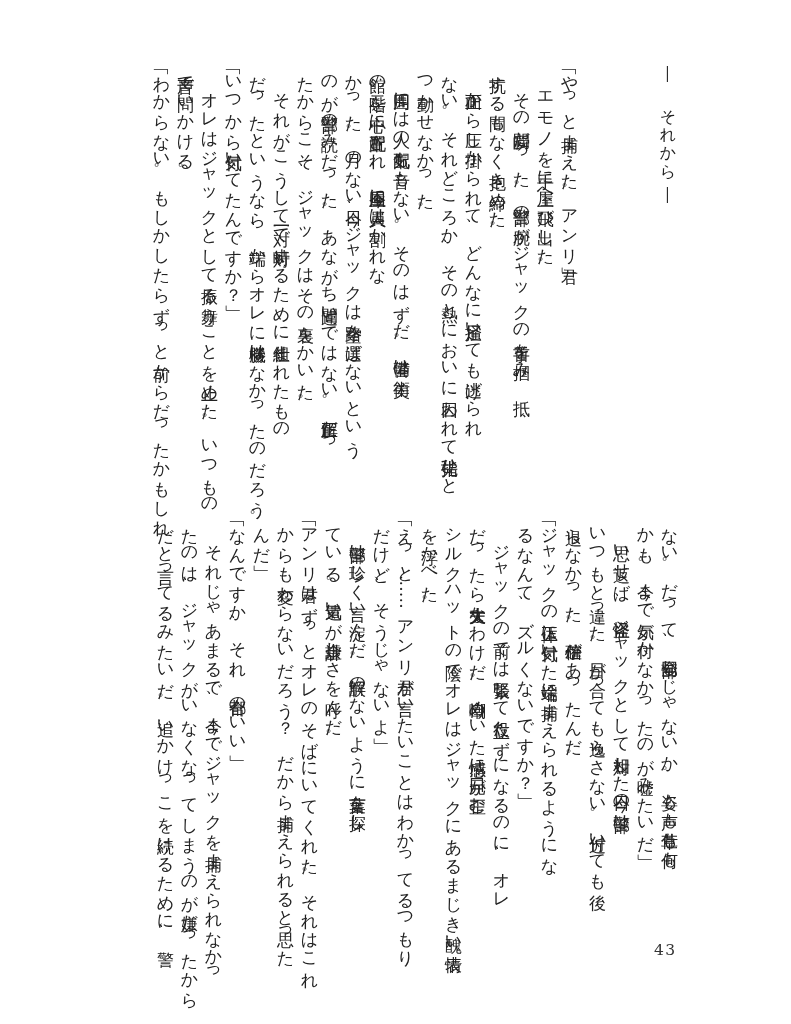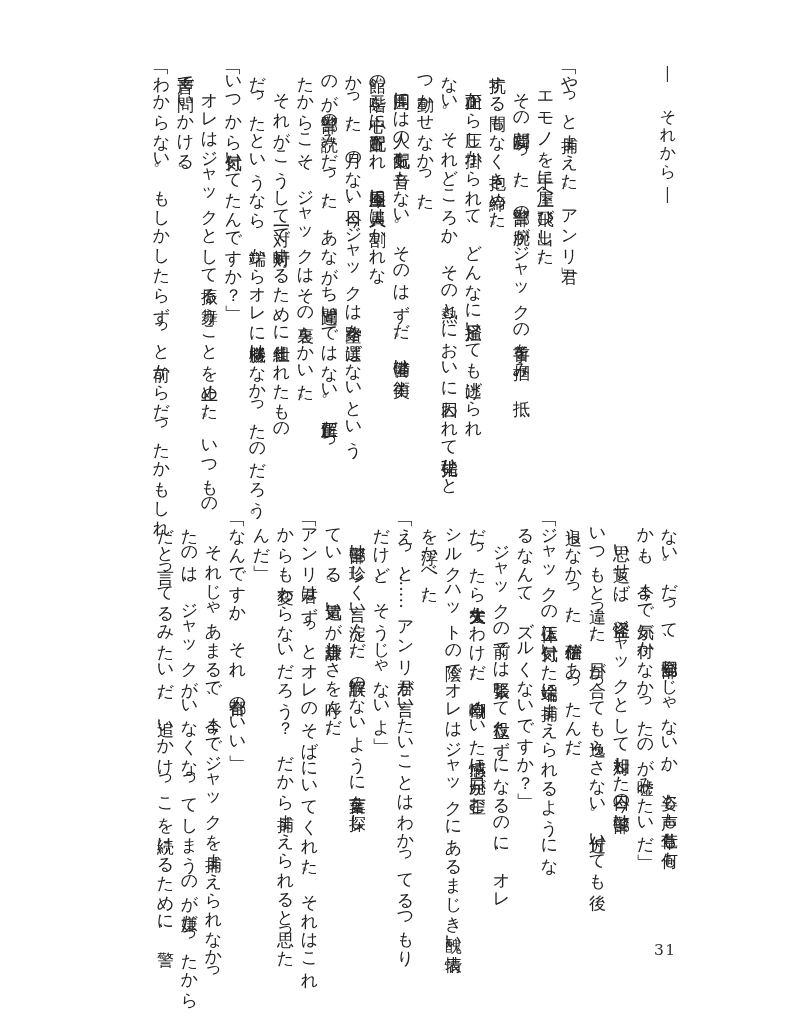--- a/index.html
+++ b/index.html
@@ -102,14 +102,14 @@
       <div class="text-line">ている。気遣いが余計虚しさを呼んだ。</div>
       <div class="text-line">「アンリ君はずっとオレのそばにいてくれた。それはこれ</div>
       <div class="text-line">からも変わらないだろう？　だから捕まえられると思った</div>
       <div class="text-line">んだ」</div>
       <div class="text-line">「なんですか、それ。都合のいい」</div>
       <div class="text-line">　それじゃあまるで、今までジャックを捕まえられなかっ</div>
       <div class="text-line">たのは、ジャックがいなくなってしまうのが嫌だったから</div>
       <div class="text-line">だと言ってるみたいだ。追いかけっこを続けるために、警</div>
     </div>
 
-  <div class="page-number">31</div>
+  <div class="page-number">43</div>
 </div>
 
 </body></html>

